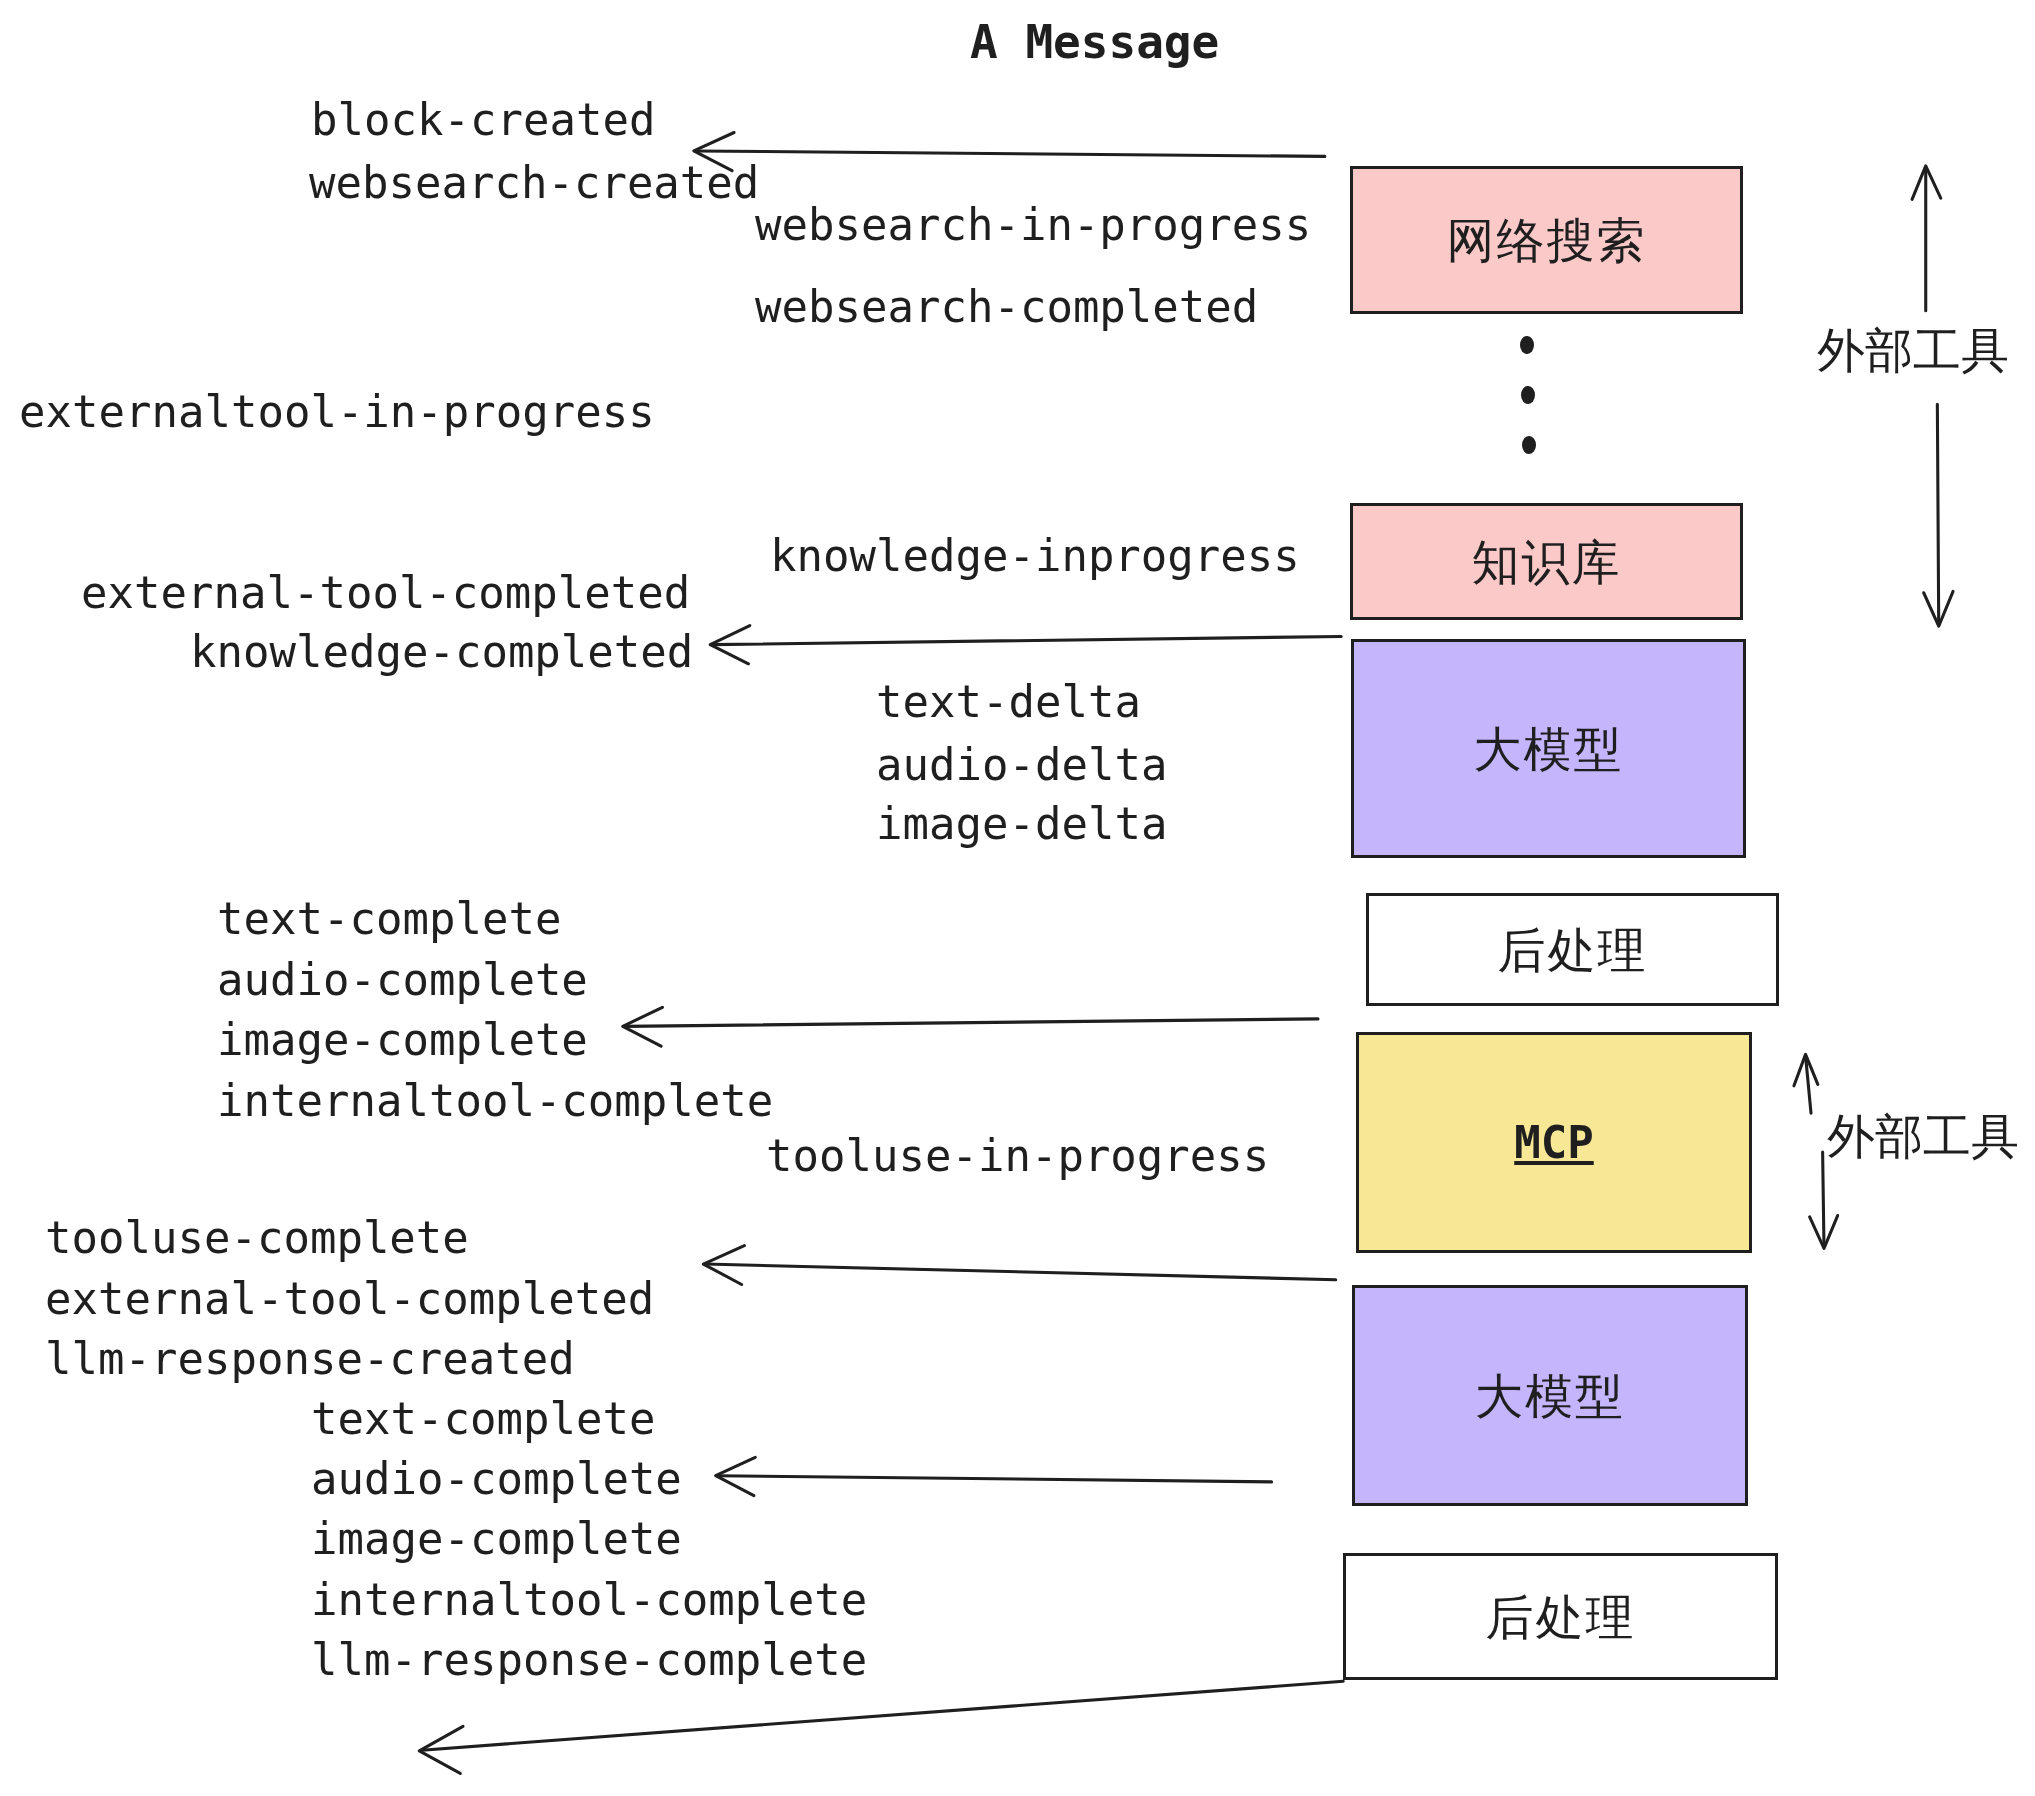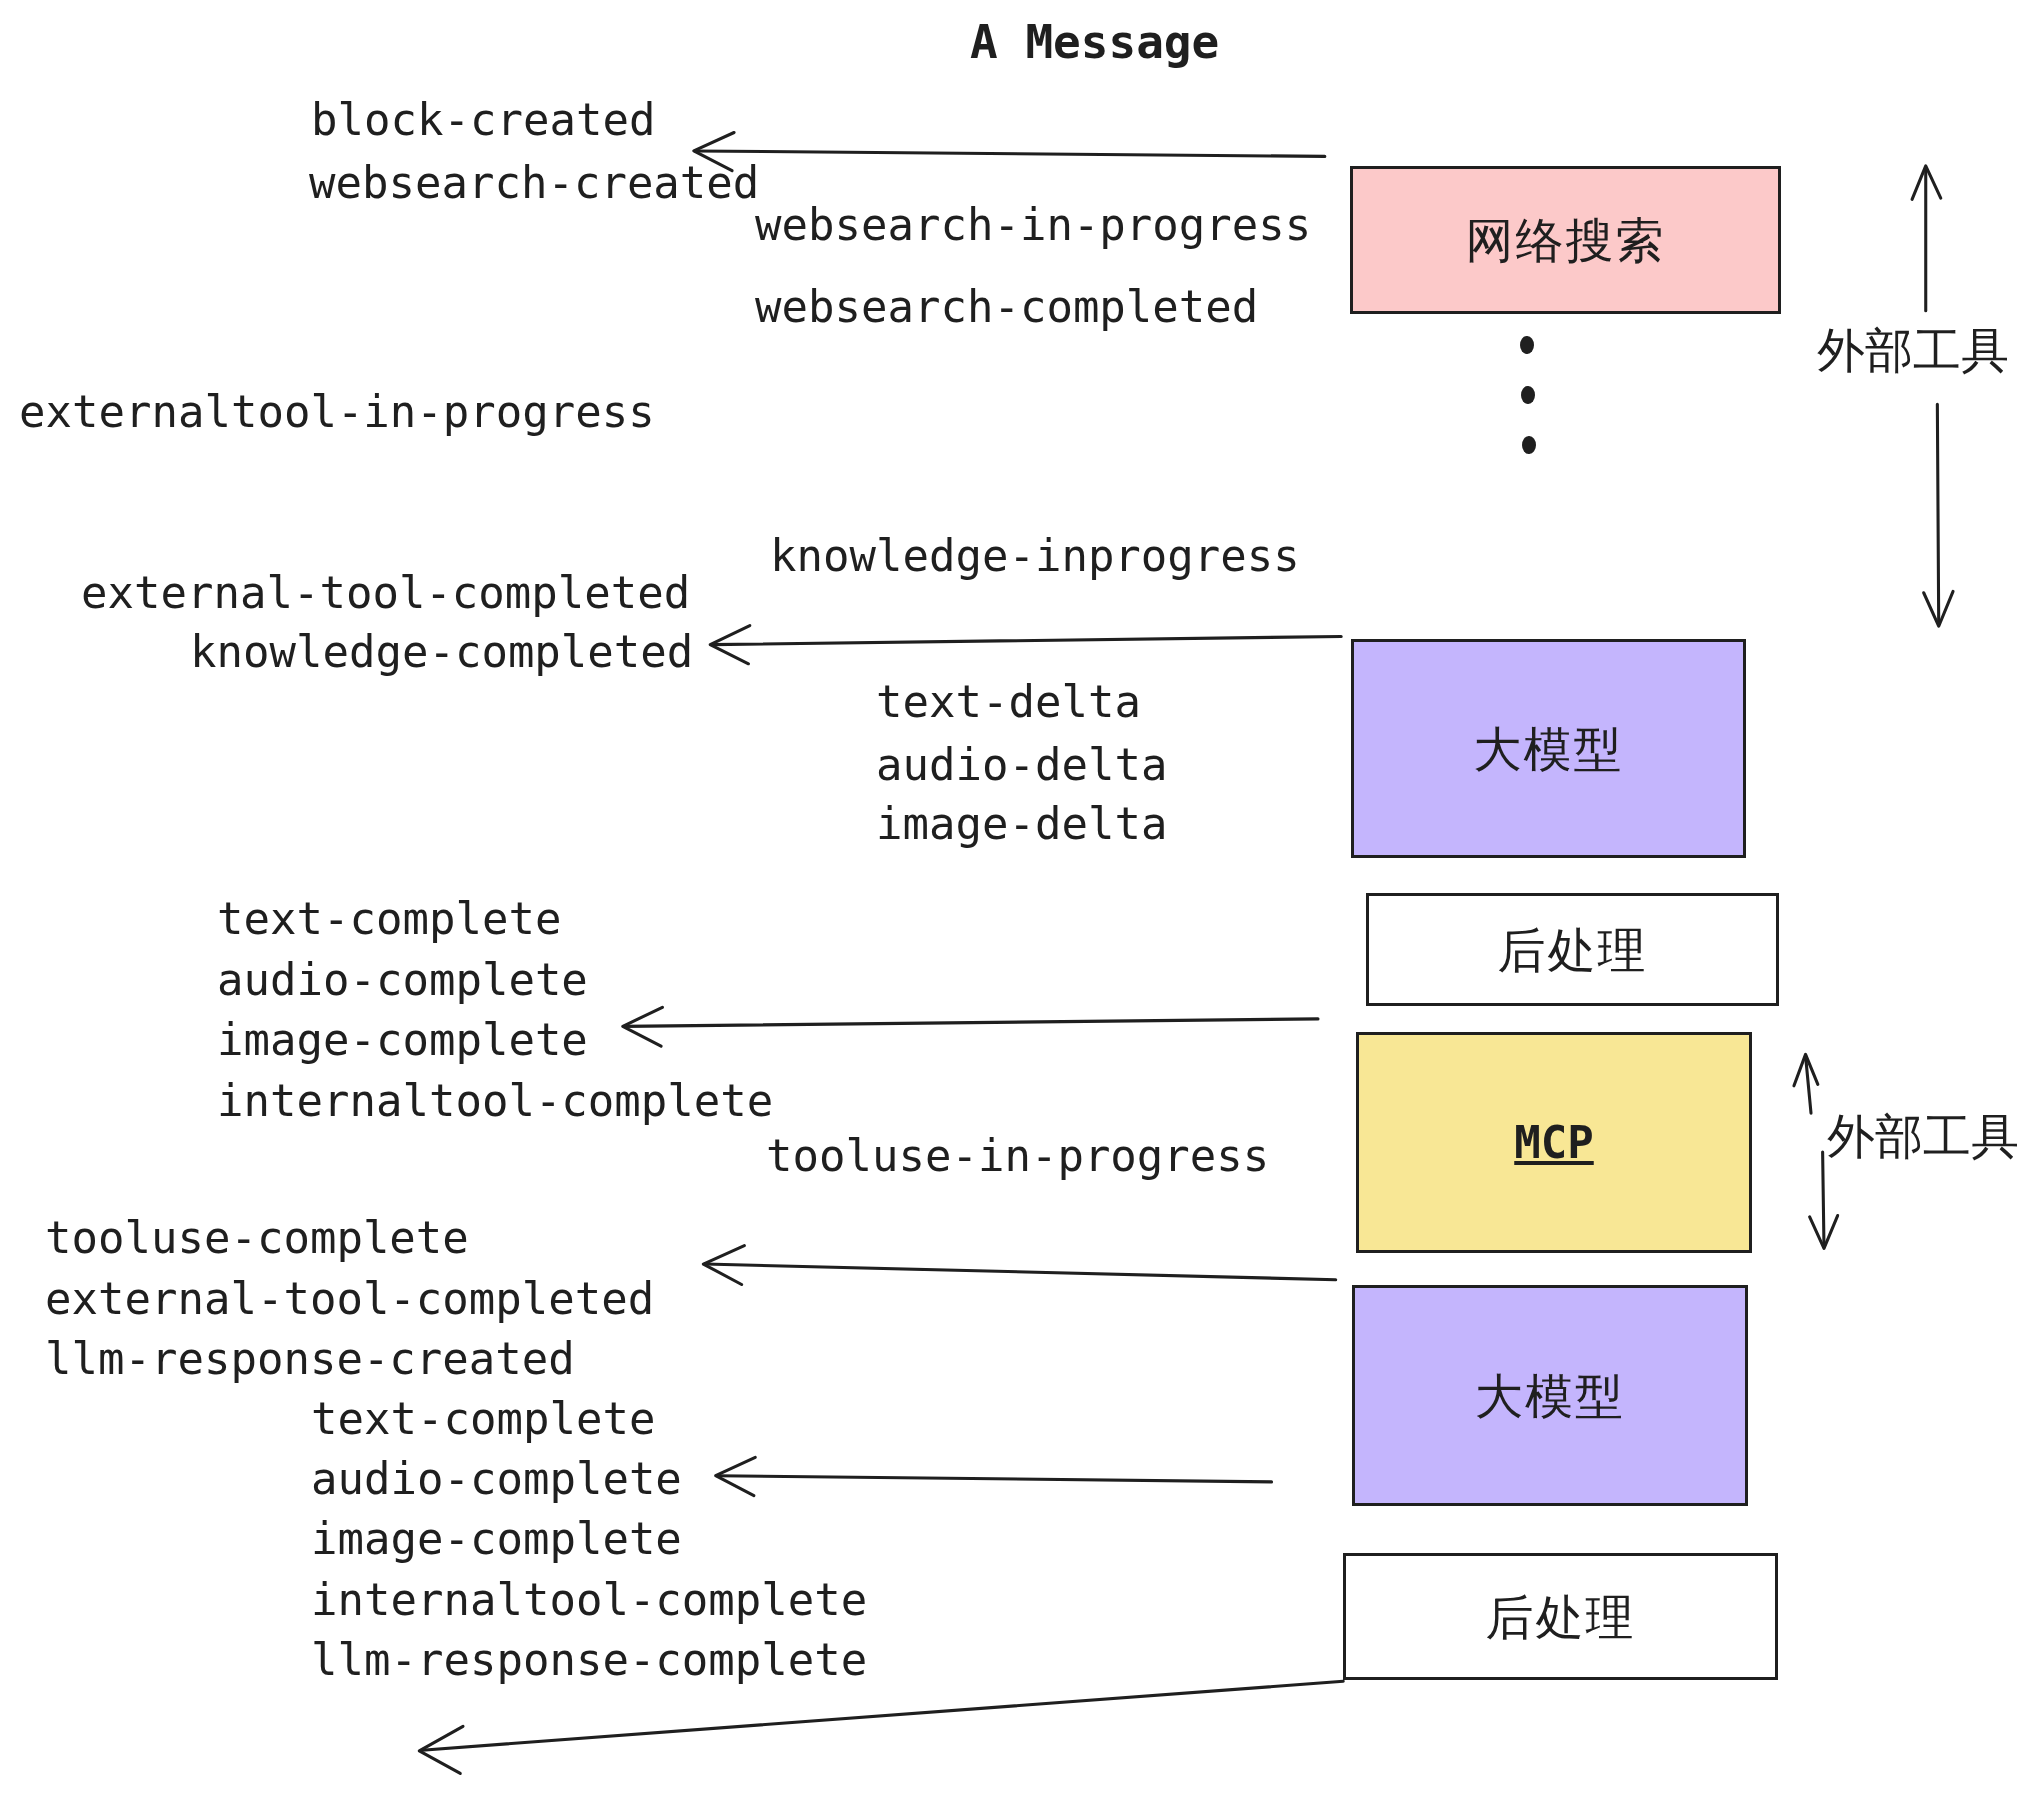--- a/index.html
+++ b/index.html
@@ -85,24 +85,27 @@
       <path d="M2627,1590 L2644,1544 L2662,1588"></path>
     </g>
     <g>
       <path d="M2669,1687 L2671,1826"></path>
       <path d="M2650,1782 L2671,1828 L2691,1780"></path>
     </g>
   </svg>
 
   <div class="title" style="left:970px;top:42px">A Message</div>
 
-  <div class="node pink" style="left:1350px;top:166px;width:431px;height:148px">
+  <div class="node pink" style="left:1350px;top:166px;width:393px;height:148px">
     <span class="cjk">网络搜索</span>
   </div>
 
+  <div class="node pink" style="left:1350px;top:503px;width:393px;height:117px">
+    <span class="cjk">知识库</span>
+  </div>
 
   <div class="node green" style="left:1351px;top:639px;width:395px;height:219px">
     <span class="cjk">大模型</span>
   </div>
 
   <div class="node white" style="left:1366px;top:893px;width:413px;height:113px">
     <span class="cjk">后处理</span>
   </div>
 
   <div class="node yellow" style="left:1356px;top:1032px;width:396px;height:221px">

